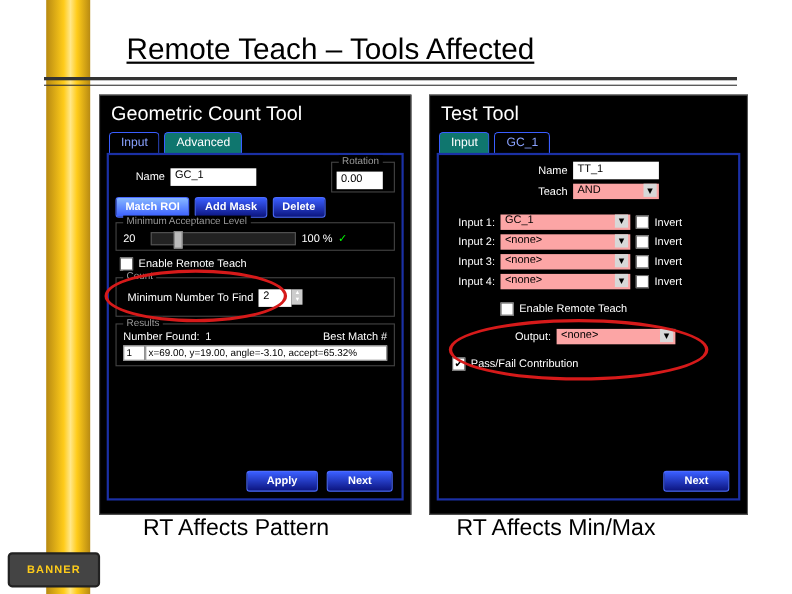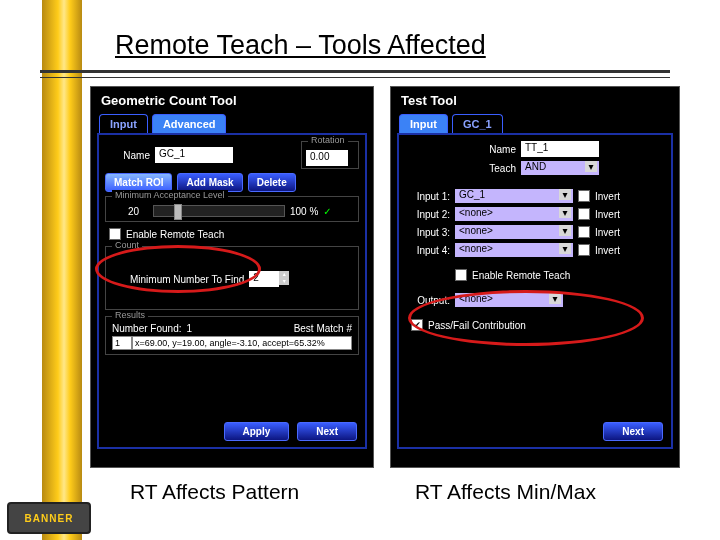--- a/index.html
+++ b/index.html
@@ -4,43 +4,43 @@
 <style>
 html,body{margin:0;padding:0;width:720px;height:540px;font-family:Arial,Helvetica,sans-serif;background:#fff}
 body{position:relative}
 .goldbar{position:absolute;left:42px;top:0;width:40px;height:540px;background:linear-gradient(90deg,#b88a12 0%,#ffcc1a 40%,#ffe789 55%,#ffcc1a 70%,#b88a12 100%)}
 .divider{position:absolute;left:40px;top:70px;width:630px;height:4px;border-top:3px solid #333;border-bottom:1px solid #333}
 .title{position:absolute;left:115px;top:30px;font-size:27px;font-weight:normal;color:#000}
 .title-under{text-decoration:underline}
 .panel{position:absolute;top:86px;height:380px;background:#000;border:1px solid #555}
 .panel-left{left:90px;width:282px}
 .panel-right{left:390px;width:288px}
-.panel-title{color:#fff;font-size:13px;font-weight:bold;padding:6px 10px 4px}
+.panel-title{color:#fff;font-size:18px;font-weight:normal;padding:6px 10px 4px}
 .tab-row{display:flex;gap:4px;padding:0 8px;margin-top:2px}
-.tab{font-size:11px;font-weight:bold;padding:3px 10px;border-top-left-radius:4px;border-top-right-radius:4px;border:1px solid #3a5eff;border-bottom:none}
-.tab-active{background:#3b82f6;color:#fff}
+.tab{font-size:11px;font-weight:normal;padding:3px 10px;border-top-left-radius:4px;border-top-right-radius:4px;border:1px solid #3a5eff;border-bottom:none}
+.tab-active{background:#0f766e;color:#fff}
 .tab-inactive{background:#000;color:#8aa2ff}
 .panel-body{margin:0 6px 6px;border:2px solid #1b30a5;border-top:2px solid #1b30a5;padding:6px;position:relative;height:300px}
 .row{display:flex;align-items:center;gap:5px;margin-bottom:4px;color:#fff;font-size:10px}
 .lbl{min-width:45px;text-align:right}
 .txt{background:#fff;color:#000;font-size:10px;padding:1px 4px;height:14px}
 .btn{background:linear-gradient(#3a5eff,#0c1580);color:#fff;font-size:10px;font-weight:bold;padding:3px 8px;border:1px solid #4a6aff;border-radius:3px}
 .btn-lit{background:linear-gradient(#86b7ff,#3a5eff)}
 .fieldset{border:1px solid #444;margin:4px 0 6px;padding:6px 6px 4px;position:relative}
 .legend{position:absolute;top:-7px;left:6px;background:#000;color:#999;font-size:9px;padding:0 3px}
 .slider{height:10px;width:130px;background:#222;border:1px solid #555;position:relative}
 .slider-thumb{position:absolute;top:-2px;left:20px;width:6px;height:14px;background:#bbb;border:1px solid #888}
-.dd{background:#c4b5fd;color:#000;font-size:10px;padding:0 14px 0 4px;height:14px;position:relative}
+.dd{background:#fca5a5;color:#000;font-size:10px;padding:0 14px 0 4px;height:14px;position:relative}
 .dd:after{content:"▾";position:absolute;right:2px;top:0;background:#d8d8d8;width:12px;text-align:center;color:#000}
 .cb{width:10px;height:10px;background:#fff;border:1px solid #666;display:inline-block}
 .cb.checked:after{content:"✔";font-size:9px;line-height:10px;display:block;color:#000;text-align:center}
 .red-circle{position:absolute;border:3px solid #d61a1a;border-radius:50%;pointer-events:none}
 .circle1{left:95px;top:245px;width:160px;height:42px;border-radius:50%/50%}
 .circle2{left:408px;top:290px;width:230px;height:50px;border-radius:50%/50%}
-.caption{position:absolute;top:480px;font-size:21px;color:#000}
+.caption{position:absolute;top:468px;font-size:21px;color:#000}
 .cap-left{left:130px}
 .cap-right{left:415px}
 .logo{position:absolute;left:7px;top:502px;width:80px;height:28px;background:#444;border:2px solid #222;border-radius:4px;display:flex;align-items:center;justify-content:center;color:#fecc1a;font-size:10px;font-weight:bold;letter-spacing:1px}
 .btm-btns{position:absolute;bottom:6px;right:8px;display:flex;gap:8px}
 .spin{display:inline-flex}
 .spin .txt{width:22px}
 .spin-btns{display:flex;flex-direction:column}
 .spin-btns span{width:10px;height:7px;background:#ccc;font-size:6px;text-align:center;line-height:7px}
 .table{width:100%;background:#fff;color:#000;font-size:9px}
 .table-row{display:flex}
@@ -69,36 +69,36 @@
         <span class="txt" style="width:34px;display:block">0.00</span>
       </div>
     </div>
     <div class="row">
       <div class="btn btn-lit">Match ROI</div>
       <div class="btn">Add Mask</div>
       <div class="btn">Delete</div>
     </div>
     <div class="fieldset">
       <span class="legend">Minimum Acceptance Level</span>
-      <div class="row" style="margin:2px 16px 0">
+      <div class="row" style="margin:2px 0 0">
         <span style="width:20px;color:#fff">20</span>
         <div class="slider">
             <div class="slider-thumb"></div>
           </div>
         <span style="color:#fff">100 %</span>
         <span style="color:#0f0">✓</span>
       </div>
     </div>
     <div class="row" style="margin:6px 4px">
       <span class="cb"></span>
       <span>Enable Remote Teach</span>
     </div>
     <div class="fieldset">
       <span class="legend">Count</span>
-      <div class="row" style="margin:18px">
+      <div class="row" style="margin:4px">
         <span>Minimum Number To Find</span>
         <div class="spin">
           <span class="txt">2</span>
           <div class="spin-btns">
               <span>▴</span>
               <span>▾</span>
             </div>
         </div>
       </div>
     </div>
@@ -159,21 +159,21 @@
     <div class="row">
         <span class="lbl">Input 4:</span>
         <span class="dd" style="width:100px;display:inline-block">&lt;none&gt;</span>
         <span class="cb"></span>
         <span class="invert">Invert</span>
       </div>
     <div class="row" style="margin:12px 0 12px 50px">
       <span class="cb"></span>
       <span>Enable Remote Teach</span>
     </div>
-    <div class="row" style="">
+    <div class="row" style="justify-content:center">
       <span class="lbl">Output:</span>
       <span class="dd" style="width:90px;display:inline-block">&lt;none&gt;</span>
     </div>
     <div class="row" style="margin:12px 0 0 6px">
       <span class="cb checked"></span>
       <span>Pass/Fail Contribution</span>
     </div>
     <div class="btm-btns">
       <div class="btn" style="padding:3px 18px">Next</div>
     </div>

